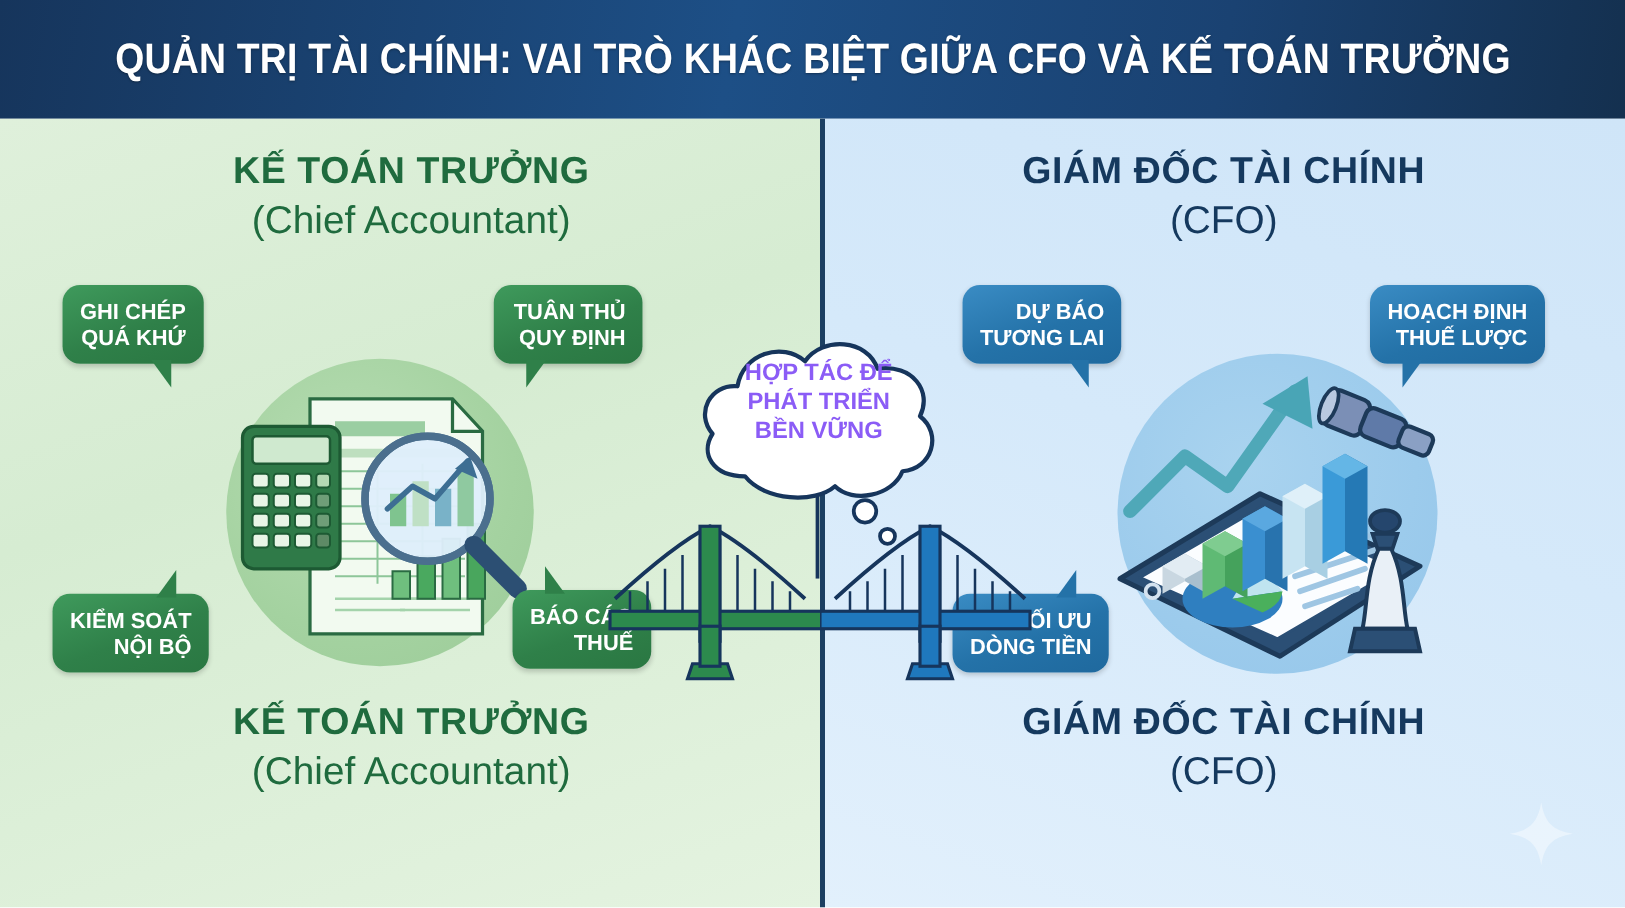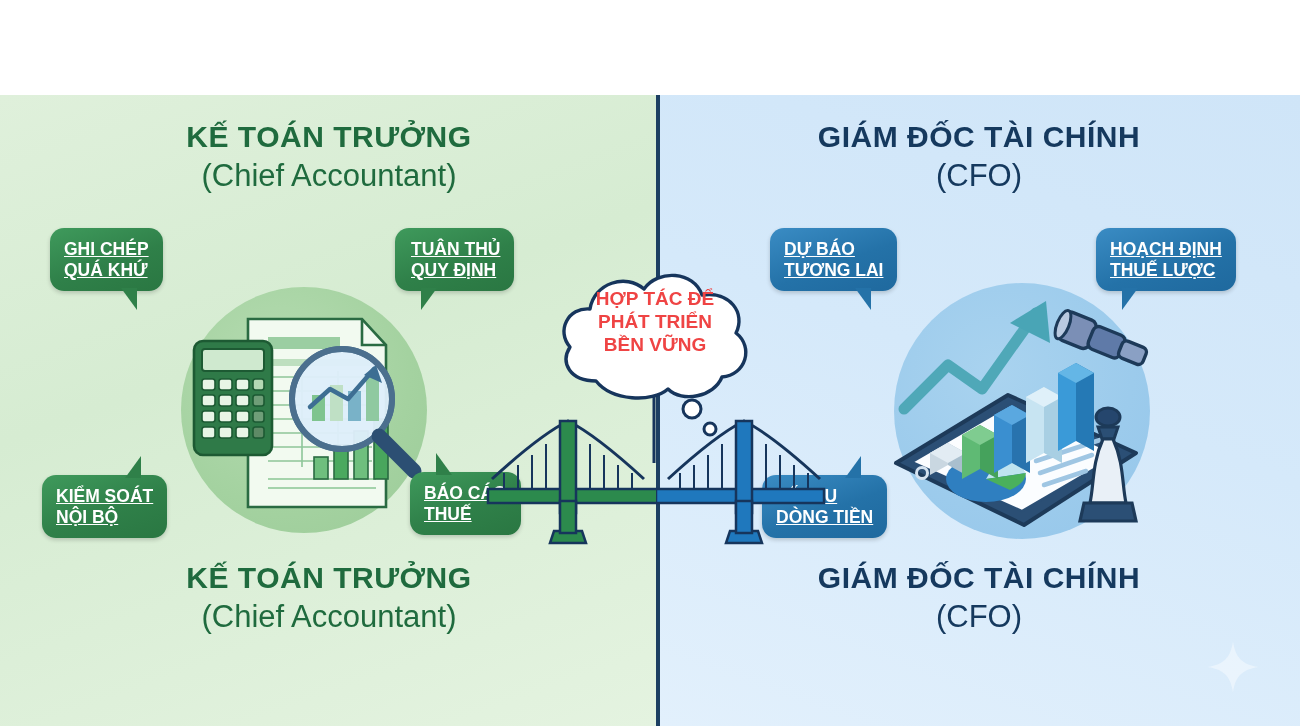--- a/index.html
+++ b/index.html
@@ -62,25 +62,24 @@
   #rfoot{left:0;top:466px;}
 
   
   .badge{
     position:absolute;
     border-radius:14px;
     color:#fff;
     font-weight:bold;
     font-size:17.5px;
     line-height:1.18;
-    text-align:left;
+    text-align:right;
     padding:11px 14px;
     box-shadow:0 2px 4px rgba(0,0,0,.18);
     white-space:nowrap;
-    text-decoration:underline;
   }
   .badge .ln{display:block;}
   .badge-green{background:linear-gradient(160deg,#3f9a5c 0%,#2f8049 55%,#2a7742 100%);}
   .badge-blue{background:linear-gradient(160deg,#3a8cc4 0%,#2472a8 55%,#1f699e 100%);}
   .tail{position:absolute;width:0;height:0;}
   
   .tail-dr{border-left:16px solid transparent;border-right:0 solid transparent;border-top:22px solid;right:26px;bottom:-19px;}
   
   .tail-dl{border-right:16px solid transparent;border-left:0 solid transparent;border-top:22px solid;left:26px;bottom:-19px;}
   
@@ -98,33 +97,36 @@
   #rcircle{
     position:absolute;left:236px;top:188px;width:256px;height:256px;border-radius:50%;
     background:radial-gradient(circle at 40% 35%,#a9d3ef 0%,#9ccbec 60%,#95c6ea 100%);
   }
   .art{position:absolute;}
 
   
   #cloud{position:absolute;left:542px;top:168px;width:224px;height:200px;}
   #cloudtext{
     position:absolute;left:560px;top:192px;width:190px;text-align:center;
-    color:#ef4444;font-weight:bold;font-size:19px;line-height:1.22;
+    color:#8b5cf6;font-weight:bold;font-size:19px;line-height:1.22;
     pointer-events:none;
   }
   #cloudtext .ln{display:block;}
 
   
   #bridge{position:absolute;left:480px;top:318px;width:352px;height:136px;}
 </style>
 </head>
 <body>
 
 <div id="stage">
 
+  <div id="titlebar">
+    <div class="title">QUẢN TRỊ TÀI CHÍNH: VAI TRÒ KHÁC BIỆT GIỮA CFO VÀ KẾ TOÁN TRƯỞNG</div>
+  </div>
 
   <div id="body">
 
     <div id="leftpane">
 
       <div class="pane-head" id="lhead">
         <div class="h1 green-txt">KẾ TOÁN TRƯỞNG</div>
         <div class="h2 green-txt">(Chief Accountant)</div>
       </div>
 

